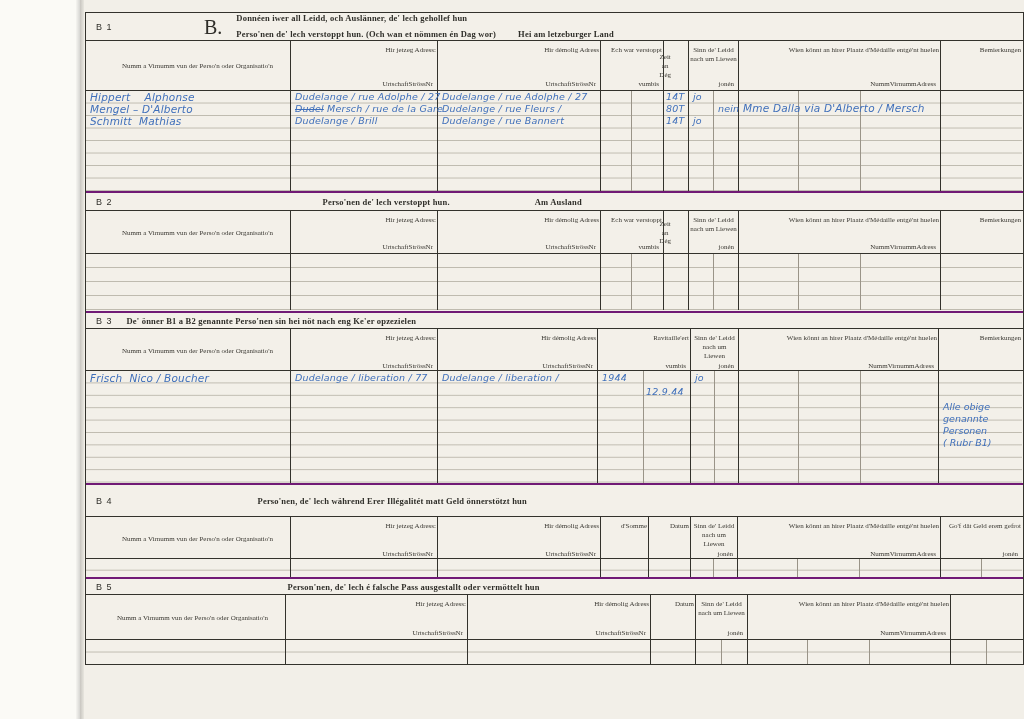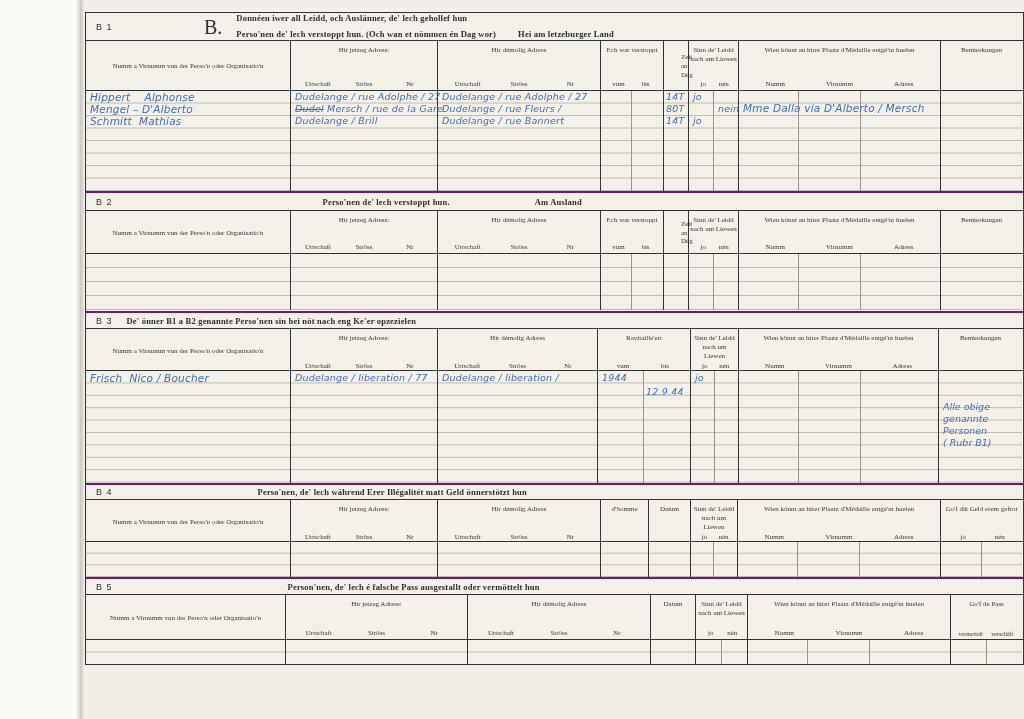--- a/index.html
+++ b/index.html
@@ -23,21 +23,21 @@
   .code{font-family:"Liberation Sans",sans-serif;font-size:9px;letter-spacing:1px;padding-left:10px;flex:0 0 auto;}
   .ttext{font-weight:bold;font-size:8.5px;letter-spacing:.2px;}
   .big-b{font-size:20px;font-weight:normal;line-height:1;}
   
   .hgrid{display:grid;box-sizing:border-box;border-bottom:1.5px solid #33322c;}
   .hcols-b12{grid-template-columns:205px 147px 163px 63px 25px 50px 202px 81px;}
   .hcols-b3 {grid-template-columns:205px 147px 160px 93px 48px 200px 83px;}
   .hcols-b4 {grid-template-columns:205px 147px 163px 48px 42px 47px 203px 81px;}
   .hcols-b5 {grid-template-columns:200px 182px 183px 45px 52px 203px 71px;}
   .hcell{box-sizing:border-box;display:flex;flex-direction:column;justify-content:space-between;
-    text-align:center;font-size:7px;line-height:1.25;padding:3px 1px 1px 1px;color:#3a3832;}
+    text-align:center;font-size:7px;line-height:1.25;padding:3px 1px 1px 1px;color:#3a3832;align-items:flex-end;}
   .hcell .hmain{margin:auto 16px;}
   .hcell .htop{margin:2px 0 auto 0;}
   .hsub{display:flex;justify-content:space-between;padding:0 3px;margin-top:2px;}
   .hsub span{flex:1;}
   .hsub3 span{flex:1;}
   .tiny{font-size:6px;}
   .bv{border-right:1.5px solid #33322c;}
   .sv{border-right:1px solid #9a9488;}
   
   .bgrid{display:grid;box-sizing:border-box;}
@@ -314,21 +314,21 @@
       <div class="bcell p124 sv"></div>
       <div class="bcell p124 sv"></div>
       <div class="bcell p124 bv"></div>
       <div class="bcell p124">
         <span class="note"><span style="display:block;">Alle obige</span><span style="display:block;">genannte</span><span style="display:block;">Personen</span><span style="display:block;">( Rubr B1)</span></span>
       </div>
     </div>
   </div>
 
   <div class="section sect-border" style="height:94px;">
-    <div class="tband" style="height:15px;">
+    <div class="tband" style="height:32px;">
       <span class="code">B 4</span>
       <span class="ttext" style="margin-left:145px;">Perso'nen, de' lech während Erer Illégalitét matt Geld önnerstötzt hun</span>
     </div>
     <div class="hgrid hcols-b4" style="height:42px;">
       <div class="hcell bv">
           <div class="hmain">Numm a Virnumm vun der Perso'n oder Organisatio'n</div>
         </div>
       <div class="hcell bv">
         <div class="htop">Hir jetzeg Adress:</div>
         <div class="hsub">
@@ -426,27 +426,20 @@
           </div>
       </div>
       <div class="hcell bv">
         <div class="htop">Wien könnt an hirer Plaatz d'Médaille entgé'nt huelen</div>
         <div class="hsub hsub3">
             <span>Numm</span>
             <span>Virnumm</span>
             <span>Adress</span>
           </div>
       </div>
-      <div class="hcell">
-        <div class="htop">Go'f de Pass</div>
-        <div class="hsub tiny">
-            <span>vermettelt</span>
-            <span>verschäft</span>
-          </div>
-      </div>
     </div>
     <div class="bgrid cols-b5" style="height:26px;">
       <div class="bcell p125 bv"></div>
       <div class="bcell p125 bv"></div>
       <div class="bcell p125 bv"></div>
       <div class="bcell p125 bv"></div>
       <div class="bcell p125 sv"></div>
       <div class="bcell p125 bv"></div>
       <div class="bcell p125 sv"></div>
       <div class="bcell p125 sv"></div>

